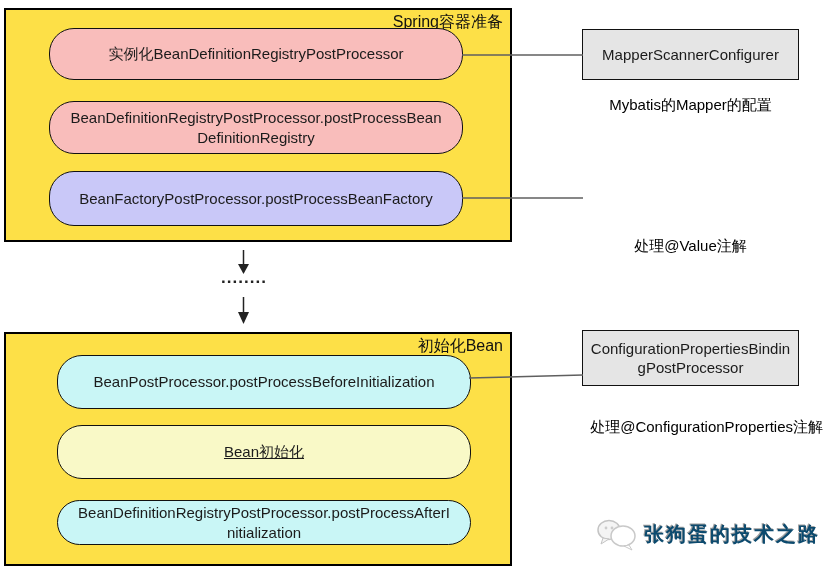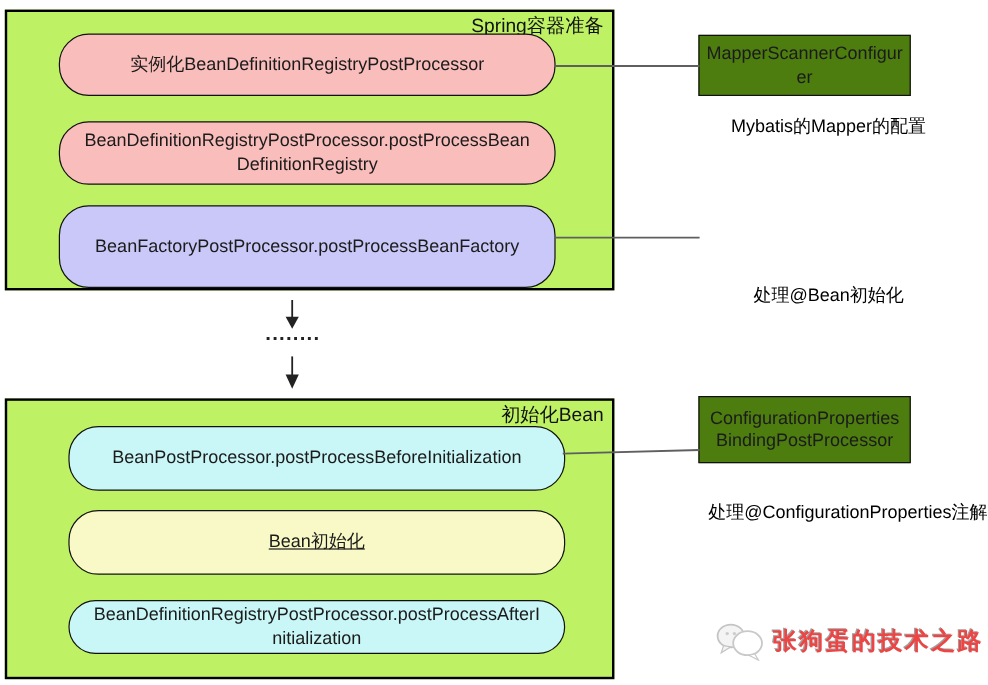--- a/index.html
+++ b/index.html
@@ -1,45 +1,45 @@
 <!DOCTYPE html>
 <html><head>
 <meta charset="utf-8">
 <style>
   html,body{margin:0;padding:0;background:#ffffff;}
   .canvas{
     position:relative;width:823px;height:571px;background:#ffffff;overflow:hidden;
     font-family:"Liberation Sans","DejaVu Sans",sans-serif;color:#1b1b1b;
   }
   
-  .group{position:absolute;border:2px solid #000;background:#bef264;box-sizing:border-box;}
+  .group{position:absolute;border:2px solid #000;background:#fde047;box-sizing:border-box;}
   .group-top{left:4px;top:8px;width:508px;height:234px;}
   .group-bottom{left:4px;top:332px;width:508px;height:234px;}
   .group-label{position:absolute;top:2px;right:7px;font-size:16px;color:#111;white-space:nowrap;}
   
   .step{
     position:absolute;left:43px;width:414px;box-sizing:border-box;
     border:1.5px solid #111;border-radius:25px;
     display:flex;align-items:center;justify-content:center;text-align:center;
     font-size:15px;line-height:1.3;padding:4px 18px;word-break:break-all;
   }
   .pink{background:#f9bdbb;}
   .purple{background:#c9c8f8;}
   .cyan{background:#c9f6f6;}
   .yellow{background:#f9f9c7;}
   .step-t1{top:18px;height:52px;}
   .step-t2{top:91px;height:53px;}
-  .step-t3{top:161px;height:69px;}
+  .step-t3{top:161px;height:55px;}
   .step-b1{left:51px;top:21px;height:54px;}
   .step-b2{left:51px;top:91px;height:54px;text-decoration:underline;}
   .step-b3{left:51px;top:166px;height:45px;}
   
   .annot-title{
-    position:absolute;left:582px;width:177px;box-sizing:border-box;
-    border:1.5px solid #111;background:#4d7c0f;
+    position:absolute;left:582px;width:217px;box-sizing:border-box;
+    border:1.5px solid #111;background:#e5e5e5;
     display:flex;align-items:center;justify-content:center;text-align:center;
     font-size:15px;line-height:1.3;padding:3px 4px;word-break:break-all;
   }
   .annot-1{top:29px;height:51px;}
   .annot-2{top:167px;height:56px;}
   .annot-3{top:330px;height:56px;}
   .caption{
     position:absolute;text-align:center;font-size:15px;color:#000000;white-space:nowrap;
   }
   .caption-1{left:582px;width:217px;top:96px;}
@@ -51,21 +51,21 @@
   .dots{
     position:absolute;left:199px;top:268px;width:90px;text-align:center;
     font-size:17px;font-weight:bold;letter-spacing:1px;color:#222;
   }
   
   .watermark{
     position:absolute;left:596px;top:517px;display:flex;align-items:center;gap:6px;
   }
   .wm-text{
     font-size:20px;font-weight:bold;letter-spacing:2px;white-space:nowrap;
-    color:#ef4444;
+    color:#0c4a6e;
     text-shadow:-1px -1px 0 #9f9f9f,1px 1px 0 #ffffff;
   }
 </style>
 </head>
 <body>
 
 <div class="canvas">
 
   <div class="group group-top">
     <div class="group-label">Spring容器准备</div>
@@ -77,21 +77,21 @@
   <div class="group group-bottom">
     <div class="group-label">初始化Bean</div>
     <div class="step cyan step-b1">BeanPostProcessor.postProcessBeforeInitialization</div>
     <div class="step yellow step-b2">Bean初始化</div>
     <div class="step cyan step-b3">BeanDefinitionRegistryPostProcessor.postProcessAfterInitialization</div>
   </div>
 
   <div class="annot-title annot-1">MapperScannerConfigurer</div>
   <div class="caption caption-1">Mybatis的Mapper的配置</div>
 
-  <div class="caption caption-2">处理@Bean初始化</div>
+  <div class="caption caption-2">处理@Value注解</div>
 
   <div class="annot-title annot-3">ConfigurationPropertiesBindingPostProcessor</div>
   <div class="caption caption-3">处理@ConfigurationProperties注解</div>
 
   <div class="dots">........</div>
 
   <svg class="connectors" width="823" height="571" viewBox="0 0 823 571">
     <line x1="462" y1="55" x2="583" y2="55" stroke="#5f5f5f" stroke-width="1.5"></line>
     <line x1="462" y1="198" x2="583" y2="198" stroke="#5f5f5f" stroke-width="1.5"></line>
     <line x1="469" y1="378" x2="583" y2="375" stroke="#5f5f5f" stroke-width="1.5"></line>

